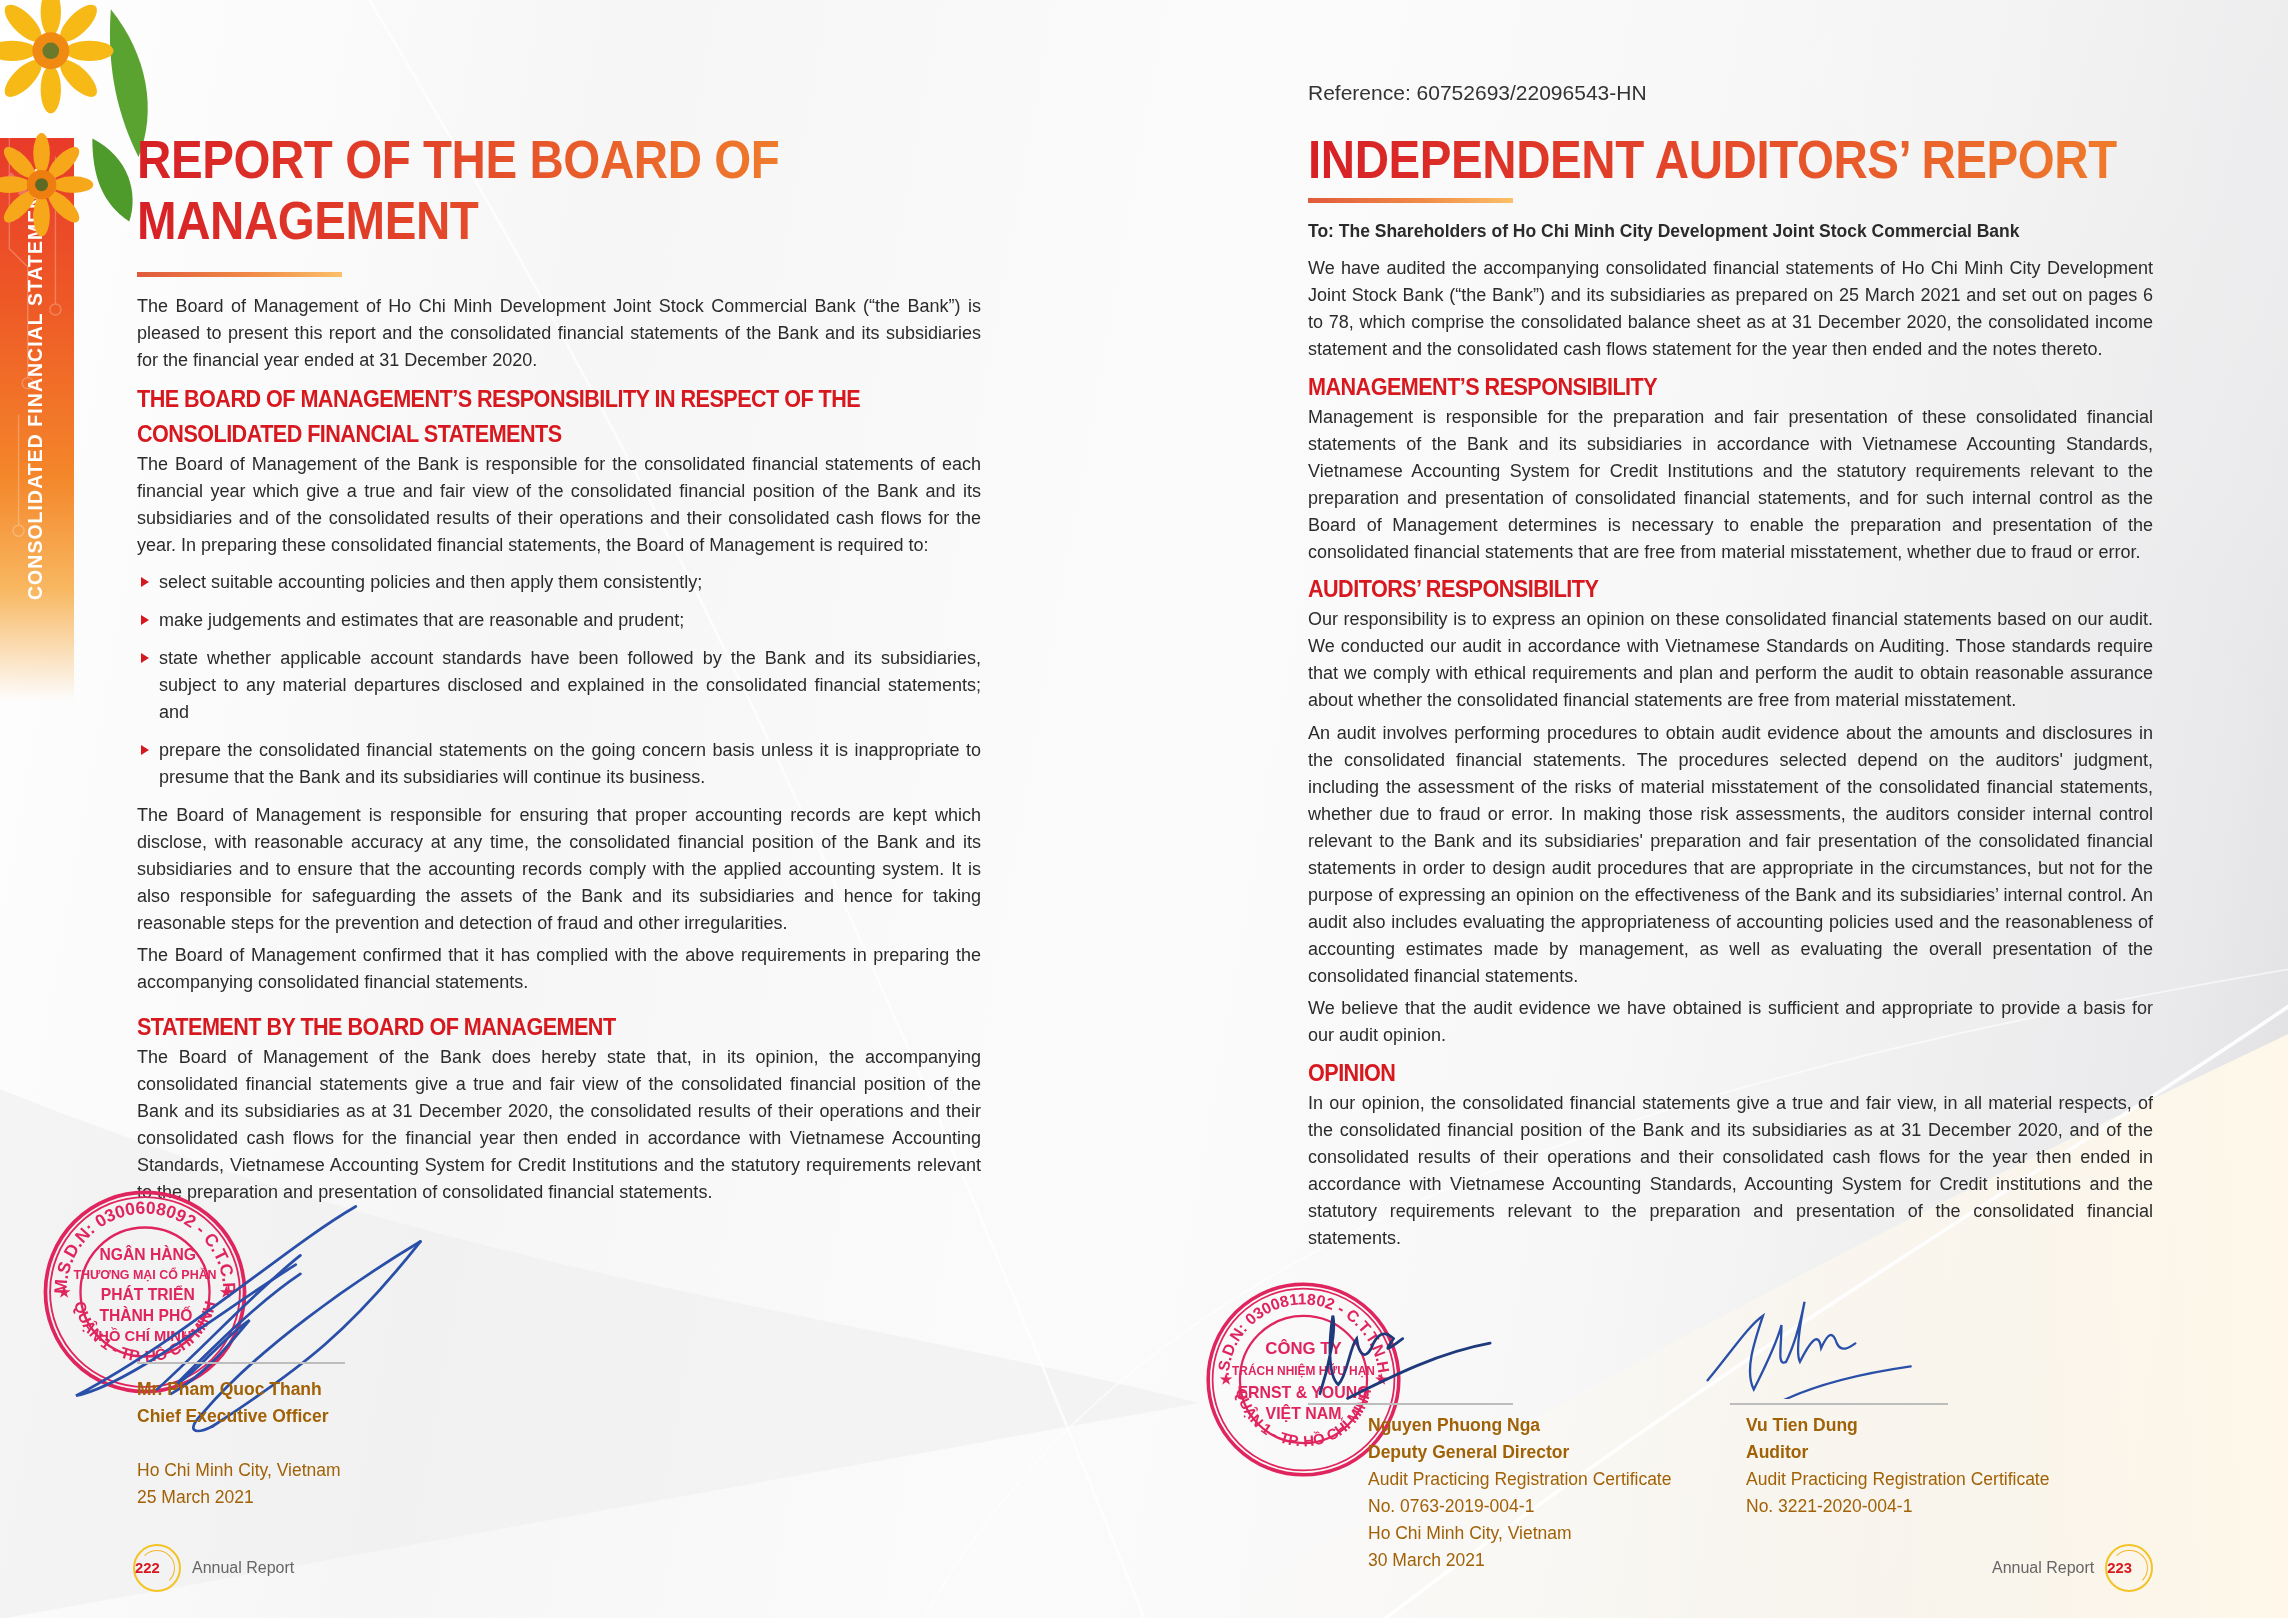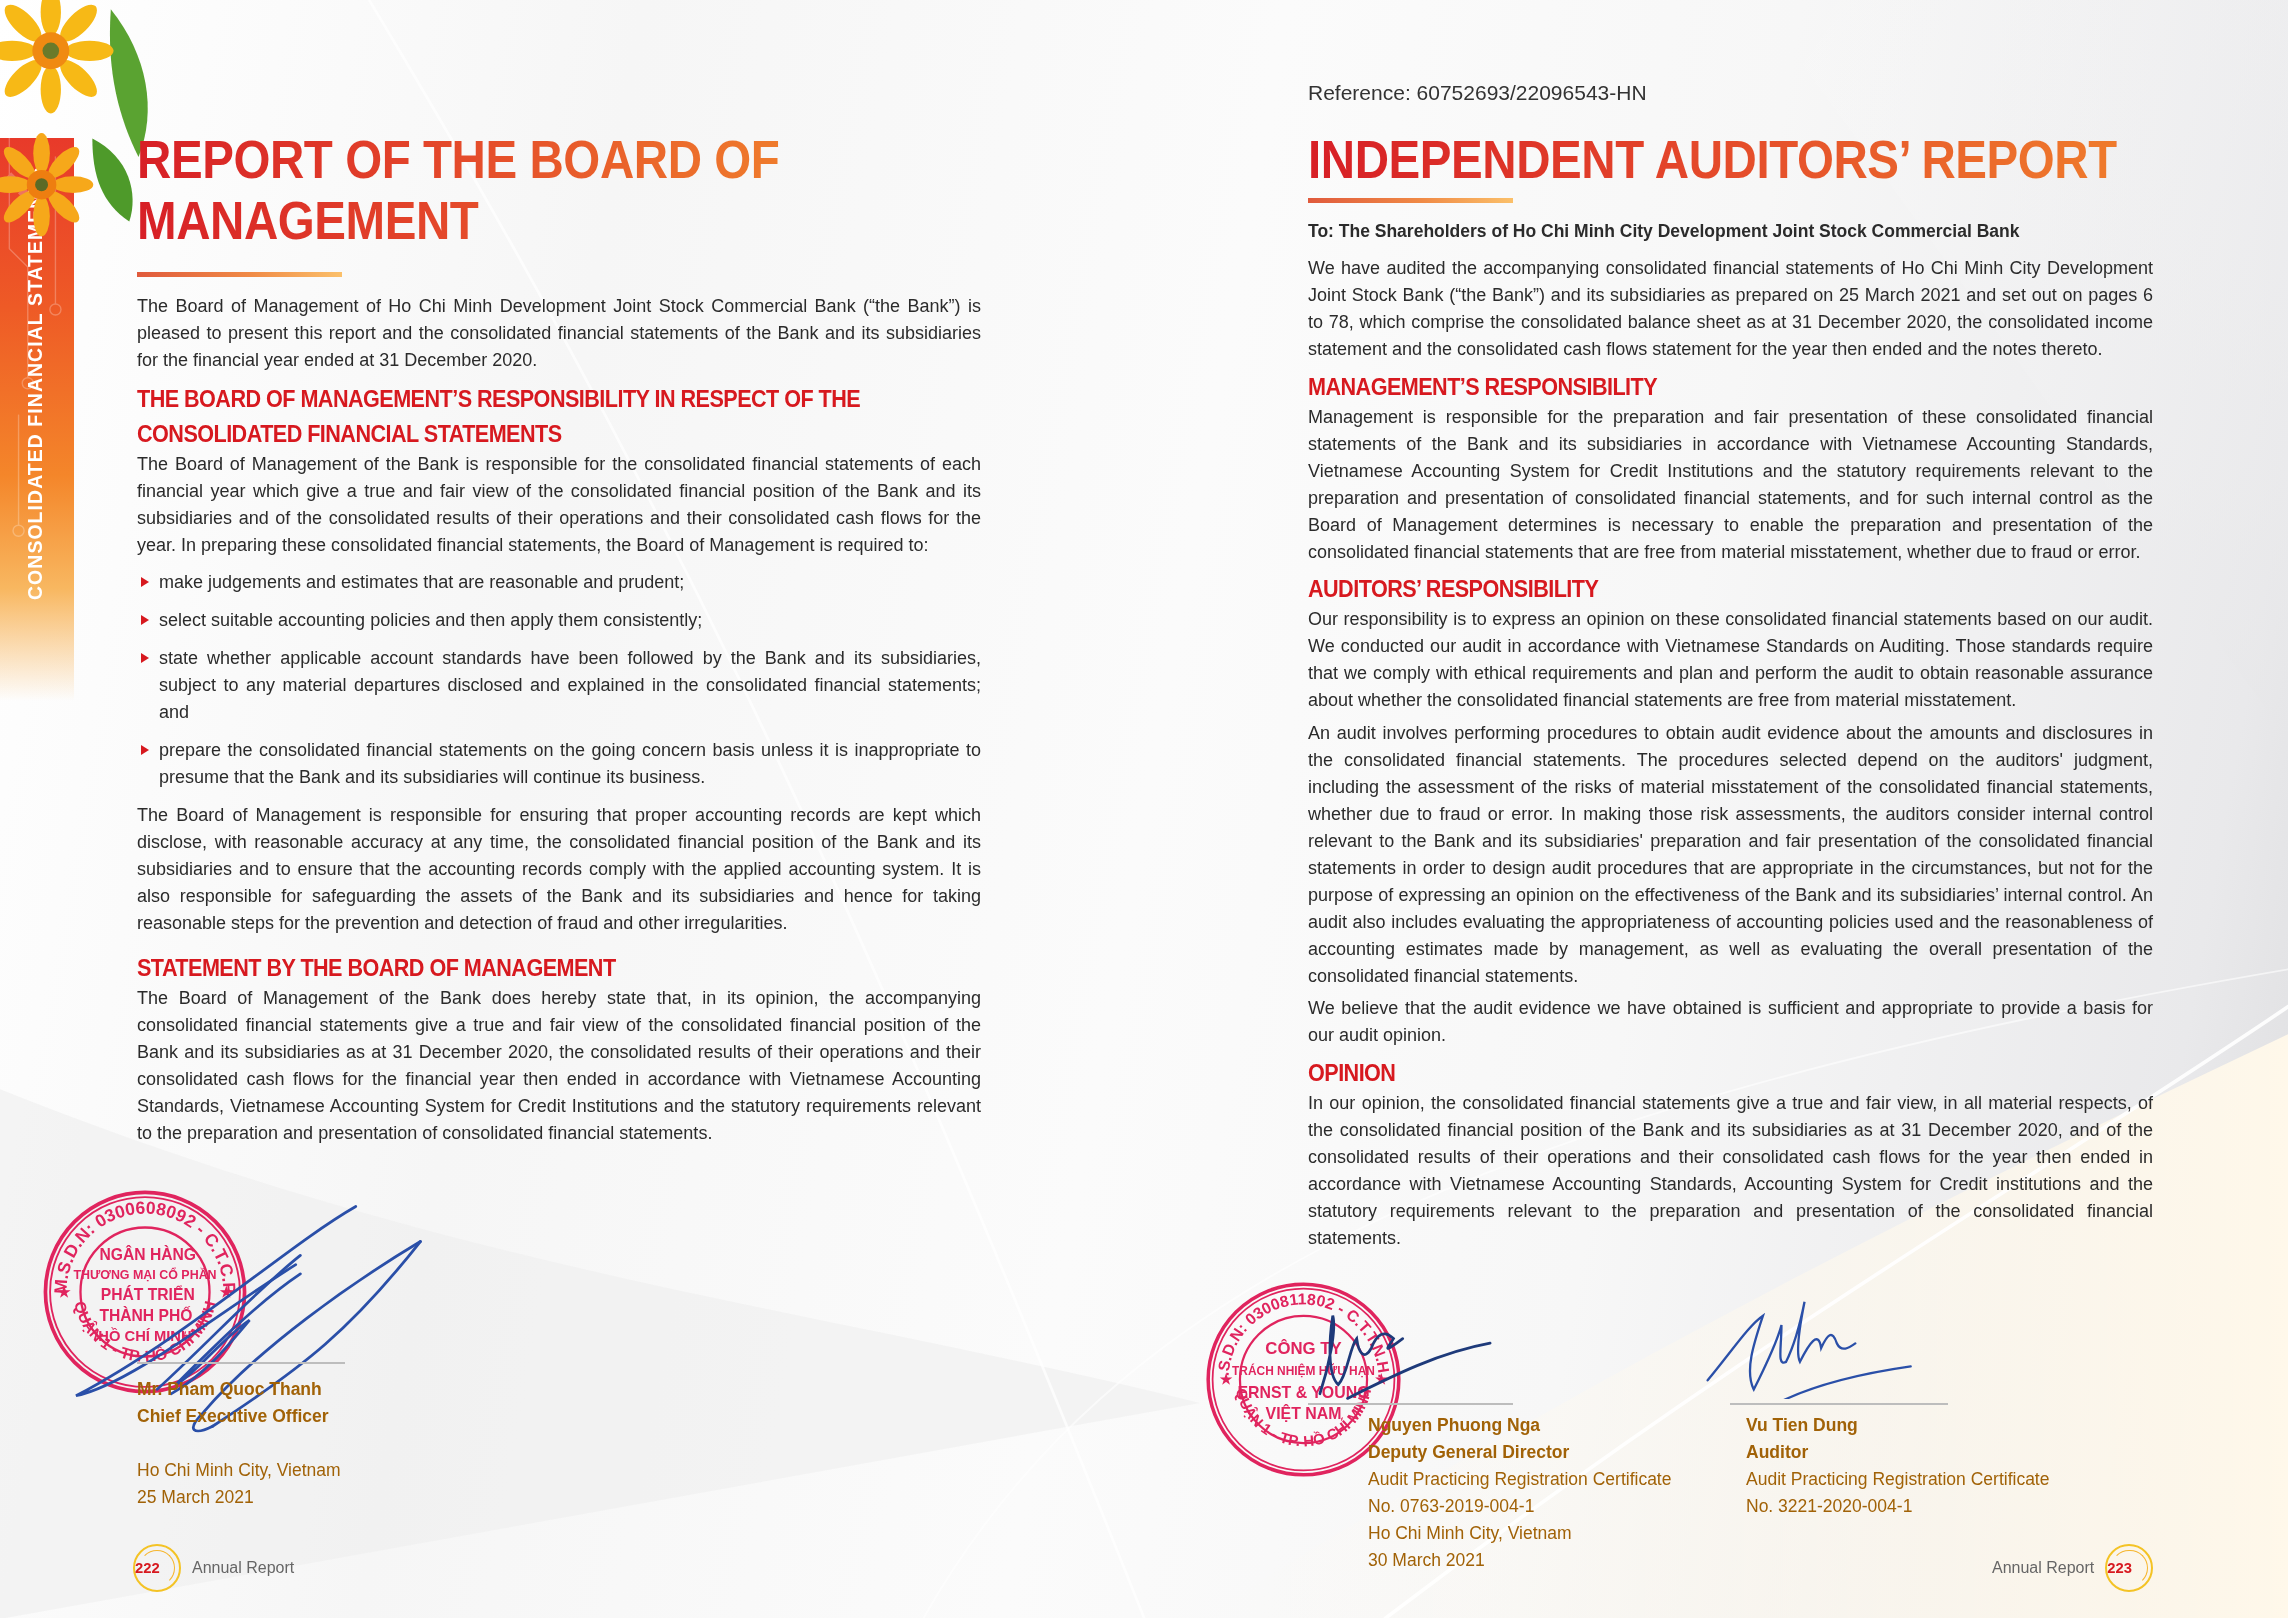--- a/index.html
+++ b/index.html
@@ -187,26 +187,27 @@
 
     <div class="left-flow body-text">
       <p class="para">The Board of Management of Ho Chi Minh Development Joint Stock Commercial Bank (“the Bank”) is pleased to present this report and the consolidated financial statements of the Bank and its subsidiaries for the financial year ended at 31 December 2020.</p>
 
       <div class="sec-h" style="margin-top:7.4px">
         <div>THE BOARD OF MANAGEMENT’S RESPONSIBILITY IN RESPECT OF THE</div>
         <div>CONSOLIDATED FINANCIAL STATEMENTS</div>
       </div>
       <p class="para">The Board of Management of the Bank is responsible for the consolidated financial statements of each financial year which give a true and fair view of the consolidated financial position of the Bank and its subsidiaries and of the consolidated results of their operations and their consolidated cash flows for the year. In preparing these consolidated financial statements, the Board of Management is required to:</p>
       <ul class="bullets">
+        <li><span class="tri"></span><span>select suitable accounting policies and then apply them consistently;</span></li>
         <li><span class="tri"></span><span>make judgements and estimates that are reasonable and prudent;</span></li>
-        <li><span class="tri"></span><span>select suitable accounting policies and then apply them consistently;</span></li>
         <li><span class="tri"></span><span>state whether applicable account standards have been followed by the Bank and its subsidiaries, subject to any material departures disclosed and explained in the consolidated financial statements; and</span></li>
         <li><span class="tri"></span><span>prepare the consolidated financial statements on the going concern basis unless it is inappropriate to presume that the Bank and its subsidiaries will continue its business.</span></li>
       </ul>
       <p class="para">The Board of Management is responsible for ensuring that proper accounting records are kept which disclose, with reasonable accuracy at any time, the consolidated financial position of the Bank and its subsidiaries and to ensure that the accounting records comply with the applied accounting system. It is also responsible for safeguarding the assets of the Bank and its subsidiaries and hence for taking reasonable steps for the prevention and detection of fraud and other irregularities.</p>
+      <p class="para">The Board of Management confirmed that it has complied with the above requirements in preparing the accompanying consolidated financial statements.</p>
 
       <div class="sec-h" style="margin-top:13px">STATEMENT BY THE BOARD OF MANAGEMENT</div>
       <p class="para">The Board of Management of the Bank does hereby state that, in its opinion, the accompanying consolidated financial statements give a true and fair view of the consolidated financial position of the Bank and its subsidiaries as at 31 December 2020, the consolidated results of their operations and their consolidated cash flows for the financial year then ended in accordance with Vietnamese Accounting Standards, Vietnamese Accounting System for Credit Institutions and the statutory requirements relevant to the preparation and presentation of consolidated financial statements.</p>
     </div>
   </div>
 
   <svg class="stamp" style="left:39px; top:1186px;" width="212" height="212" viewBox="0 0 230 230">
     <defs>
       <path id="stTopL" d="M 30 115 A 85 85 0 0 1 200 115"></path>
       <path id="stBotL" d="M 38 125 A 78 78 0 0 0 192 125"></path>

